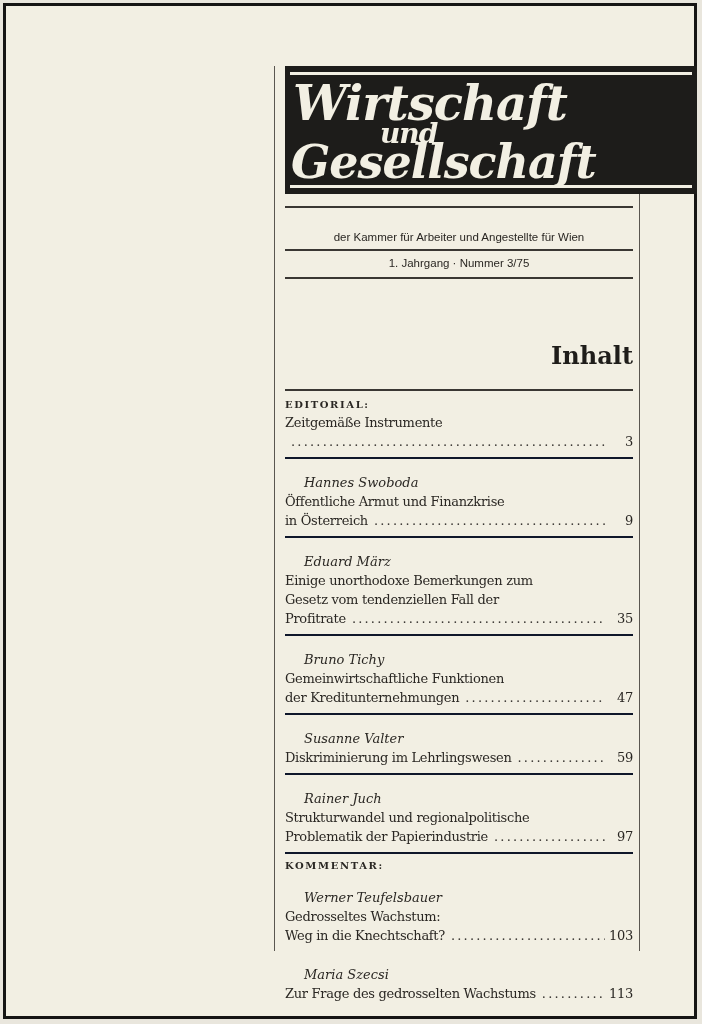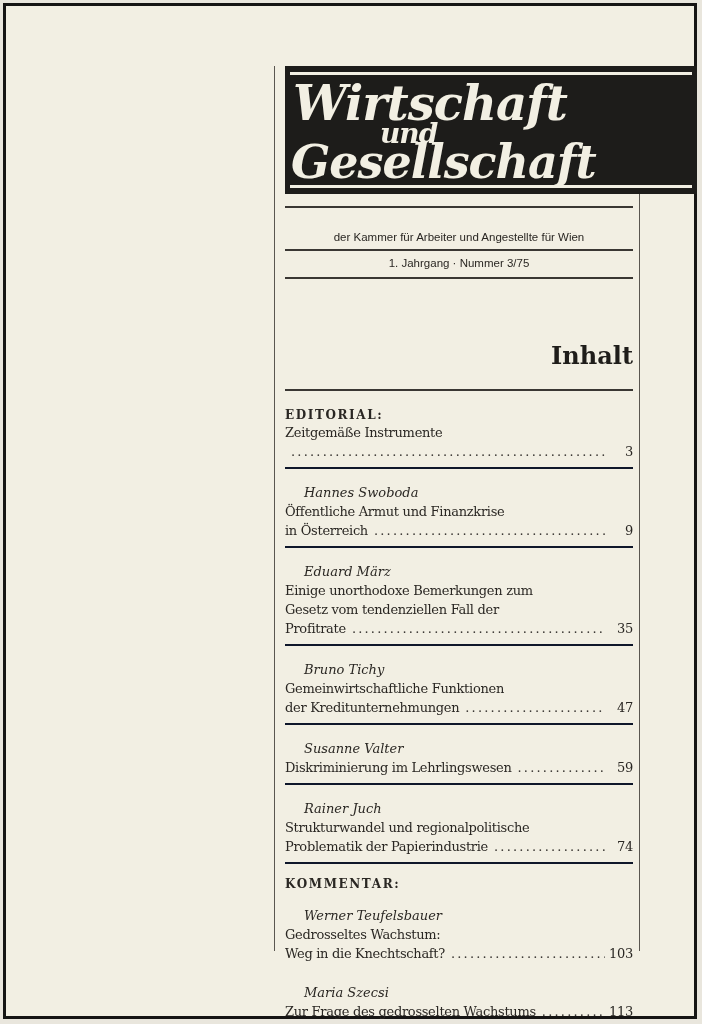--- a/index.html
+++ b/index.html
@@ -44,22 +44,22 @@
       position: absolute; left: 279px; width: 348px; text-align: center; top: 251px;
       font-family: "Liberation Sans", sans-serif; font-size: 11.5px; color: #2a2723;
     }
     .toc-title {
       position: absolute; left: 279px; width: 348px; top: 335px; text-align: right;
       font-family: "DejaVu Serif", serif; font-weight: bold; font-size: 24px; color: #1f1d1a;
     }
 
     .toc { position: absolute; left: 279px; width: 348px; top: 389px; color: #2a2723; }
     .section-label {
-      font-family: "DejaVu Serif", serif; font-weight: bold; font-size: 12px;
-      letter-spacing: 1.6px; line-height: 16px; margin-top: 12px; color: #2a2723;
+      font-family: "DejaVu Serif", serif; font-weight: bold; font-size: 10px;
+      letter-spacing: 1.6px; line-height: 16px; margin-top: 2px; color: #2a2723;
     }
     .entry { position: relative; padding-bottom: 6px; }
     .entry.divided { border-bottom: 2px solid #0f172a; margin-bottom: 4px; }
     .author {
       font-family: "DejaVu Serif", serif; font-style: italic; font-size: 13px;
       line-height: 19px; padding-left: 19px; margin-top: 14px;
     }
     .tline {
       font-family: "DejaVu Serif", serif; font-size: 13px; line-height: 19px;
       white-space: nowrap; letter-spacing: -0.3px;
@@ -143,21 +143,21 @@
         <span class="pg">59</span>
       </div>
     </div>
 
     <div class="entry divided">
       <div class="author">Rainer Juch</div>
       <div class="tline">Strukturwandel und regionalpolitische</div>
       <div class="tline last">
         <span class="txt">Problematik der Papierindustrie</span>
         <span class="dots">........................................................</span>
-        <span class="pg">74</span>
+        <span class="pg">97</span>
       </div>
     </div>
 
     <div class="section-label">KOMMENTAR:</div>
 
     <div class="entry">
       <div class="author">Werner Teufelsbauer</div>
       <div class="tline">Gedrosseltes Wachstum:</div>
       <div class="tline last">
         <span class="txt">Weg in die Knechtschaft?</span>

